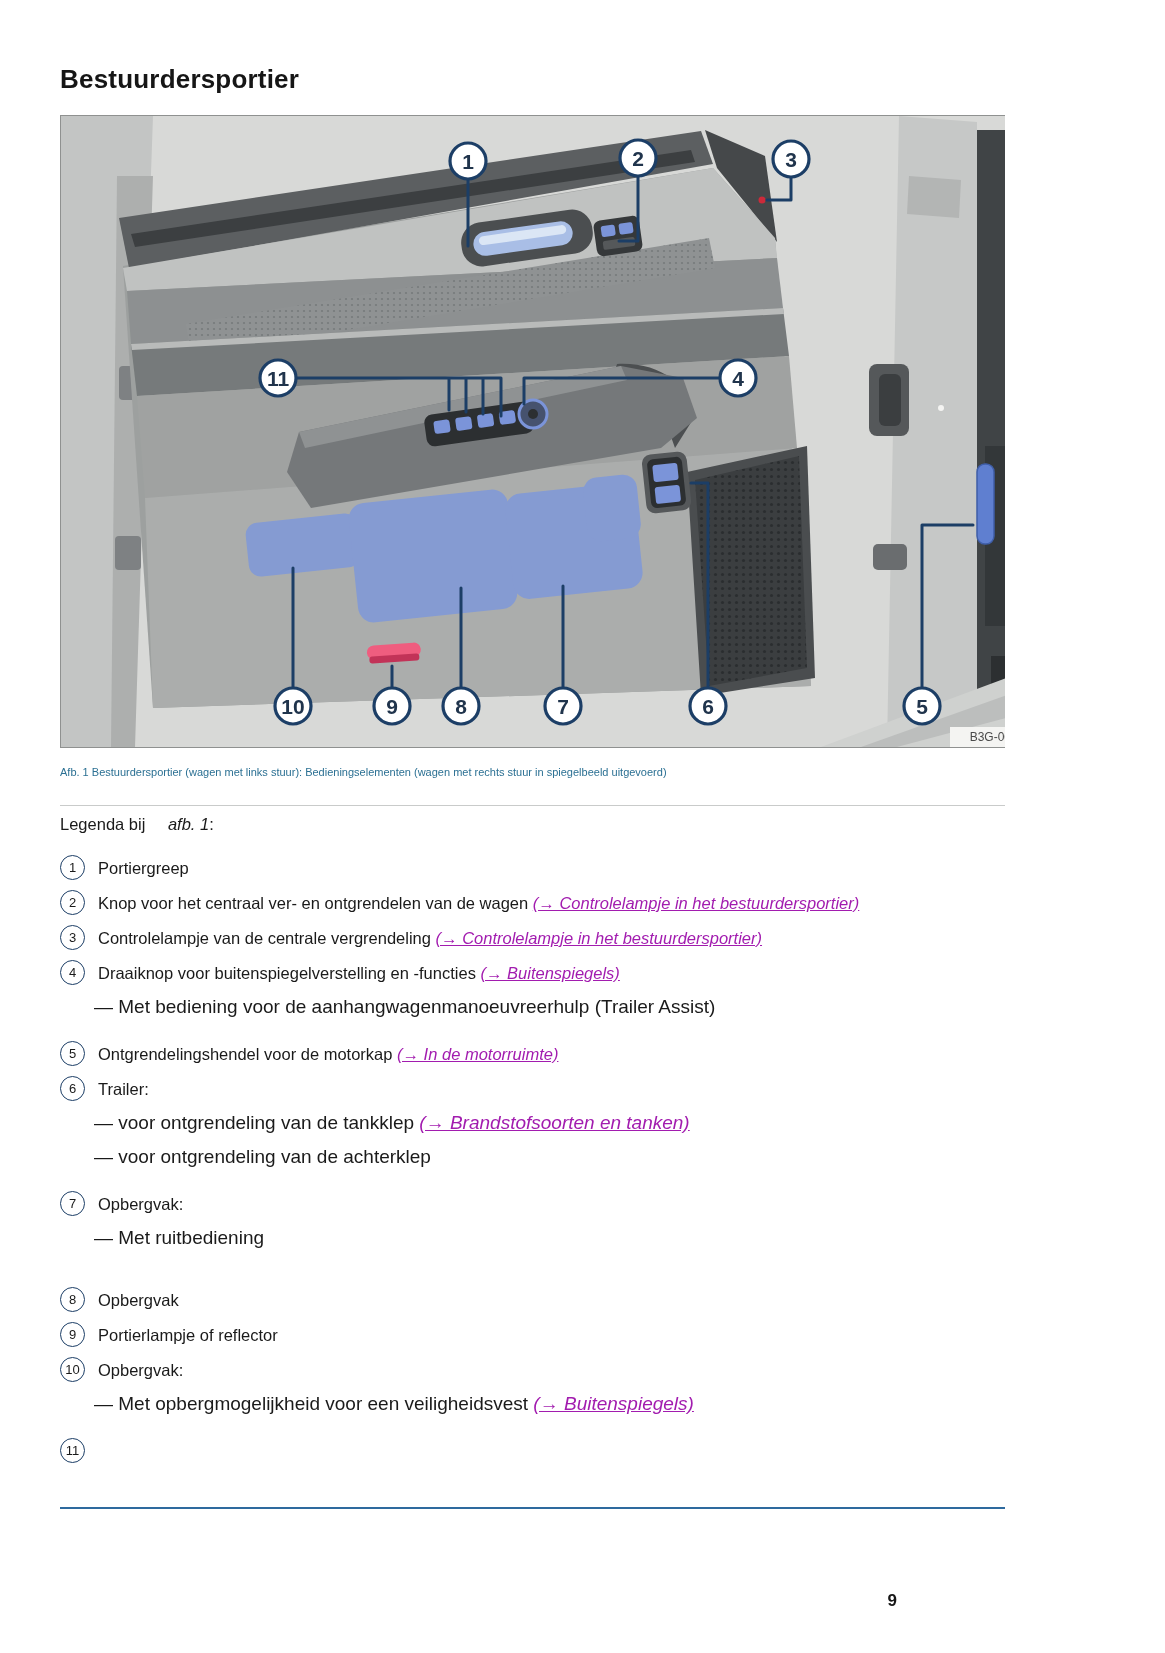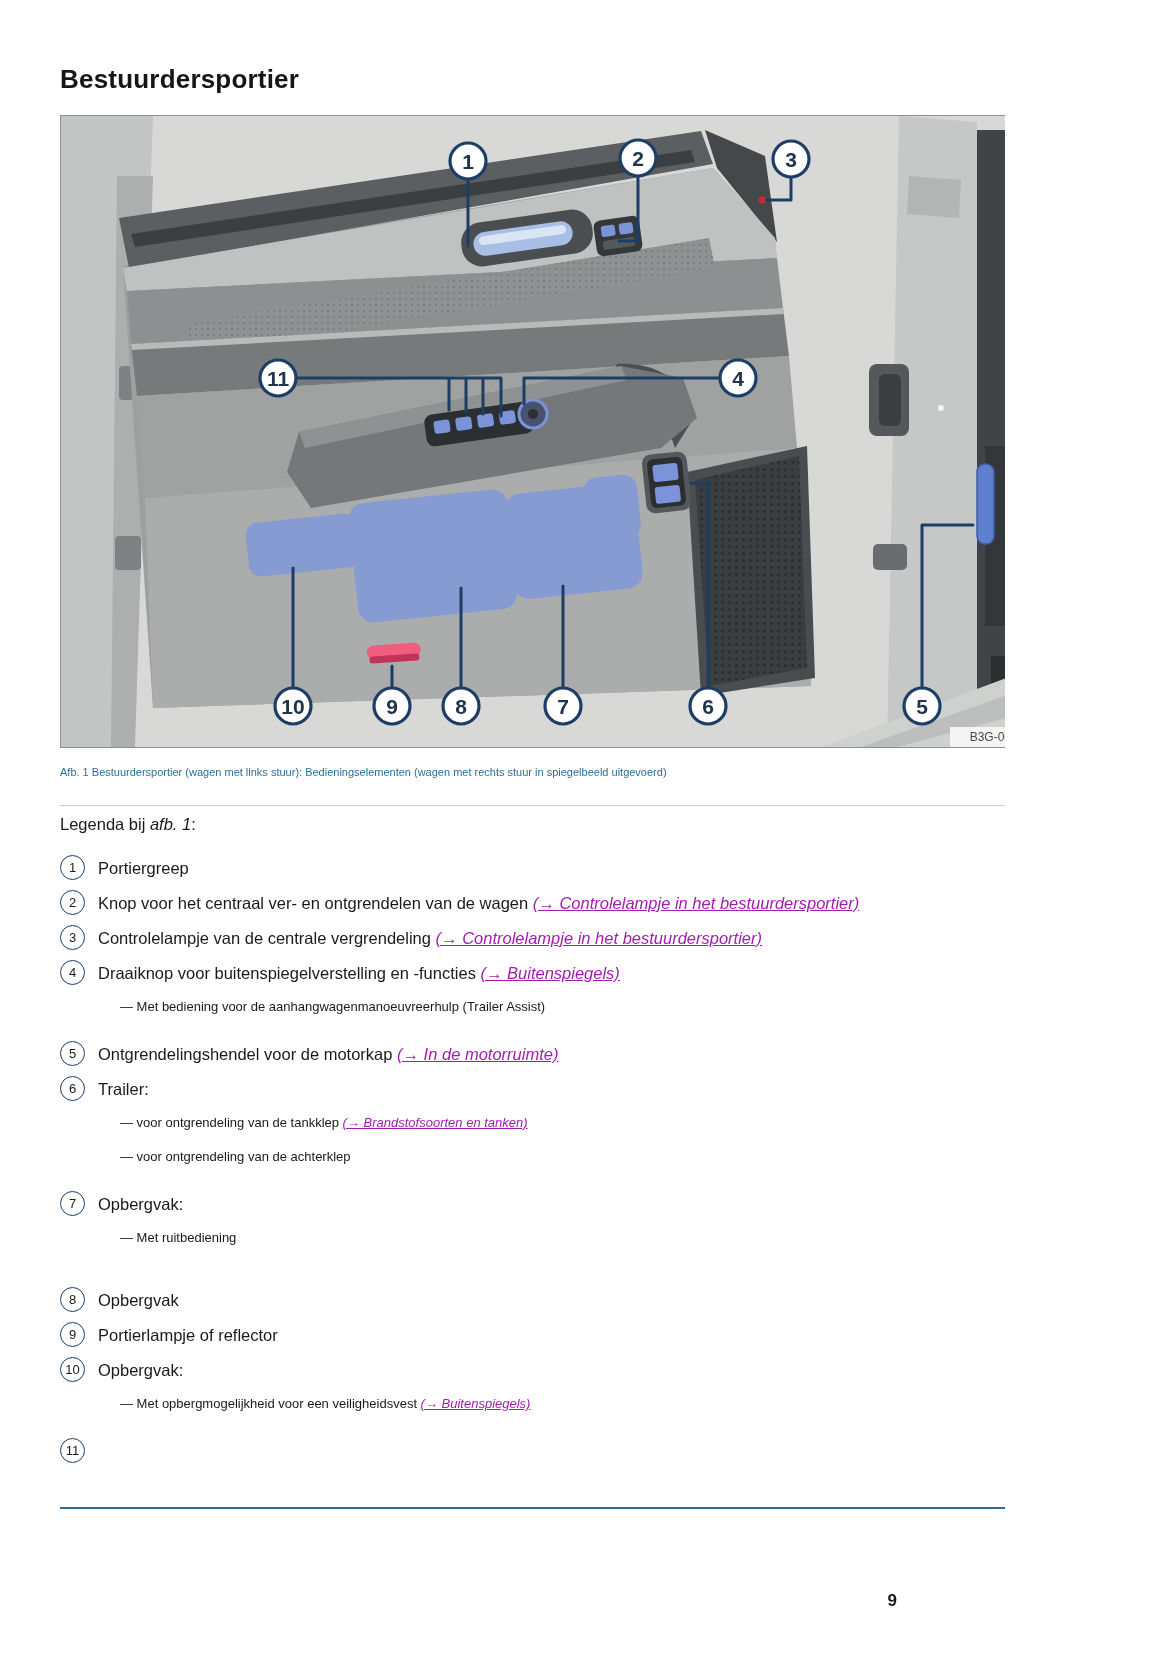--- a/index.html
+++ b/index.html
@@ -9,30 +9,30 @@
 
   .title { font-size:26px; font-weight:700; letter-spacing:0.2px; color:#161616; }
 
   .figure-box { margin-top:20px; width:985px; height:633px; border:1px solid #8f9190; position:relative; background:#d8d9d7; }
   .figure-box svg { display:block; width:983px; height:631px; }
 
   .caption { margin-top:13px; width:1045px; color:#2b7093; font-size:11px; line-height:22px; }
 
   .legend-section { margin-top:22px; width:1045px; border-top:1px solid #c9cbca; padding-top:9px; }
   .legend-heading { font-size:16.5px; color:#1a1a1a; }
-  .legend-heading .ref { font-style:italic; }
+  .legend-heading .ref { font-style:italic;margin-left:18px; }
   .legend-list { margin-top:21px; }
 
   .legend-item { display:flex; align-items:flex-start; margin-bottom:10px; font-size:16.5px; line-height:24px; }
   .lnum { flex:0 0 auto; width:25px; height:25px; border:1.5px solid #1c3e66; border-radius:50%;
           display:inline-flex; align-items:center; justify-content:center;
           font-size:13px; color:#1a1a1a; margin-right:13px; margin-top:0px; }
   .ltext { padding-top:1px; }
   .xref { font-style:italic; text-decoration:underline; color:#a21caf; cursor:pointer; }
-  .legend-sub { margin:2px 0 10px 60px; font-size:13px; line-height:24px; }
+  .legend-sub { margin:2px 0 10px 34px; font-size:19px; line-height:24px; }
   .gap-md { margin-top:22px; }
   .gap-lg { margin-top:37px; }
 
   .bottom-rule { margin-top:44px; width:1045px; border-top:2px solid #2e6a9e; height:0; }
 
   .page-number { position:absolute; right:108px; bottom:42px; font-size:17px; font-weight:700; color:#161616; }
 </style>
 </head>
 <body>
 

